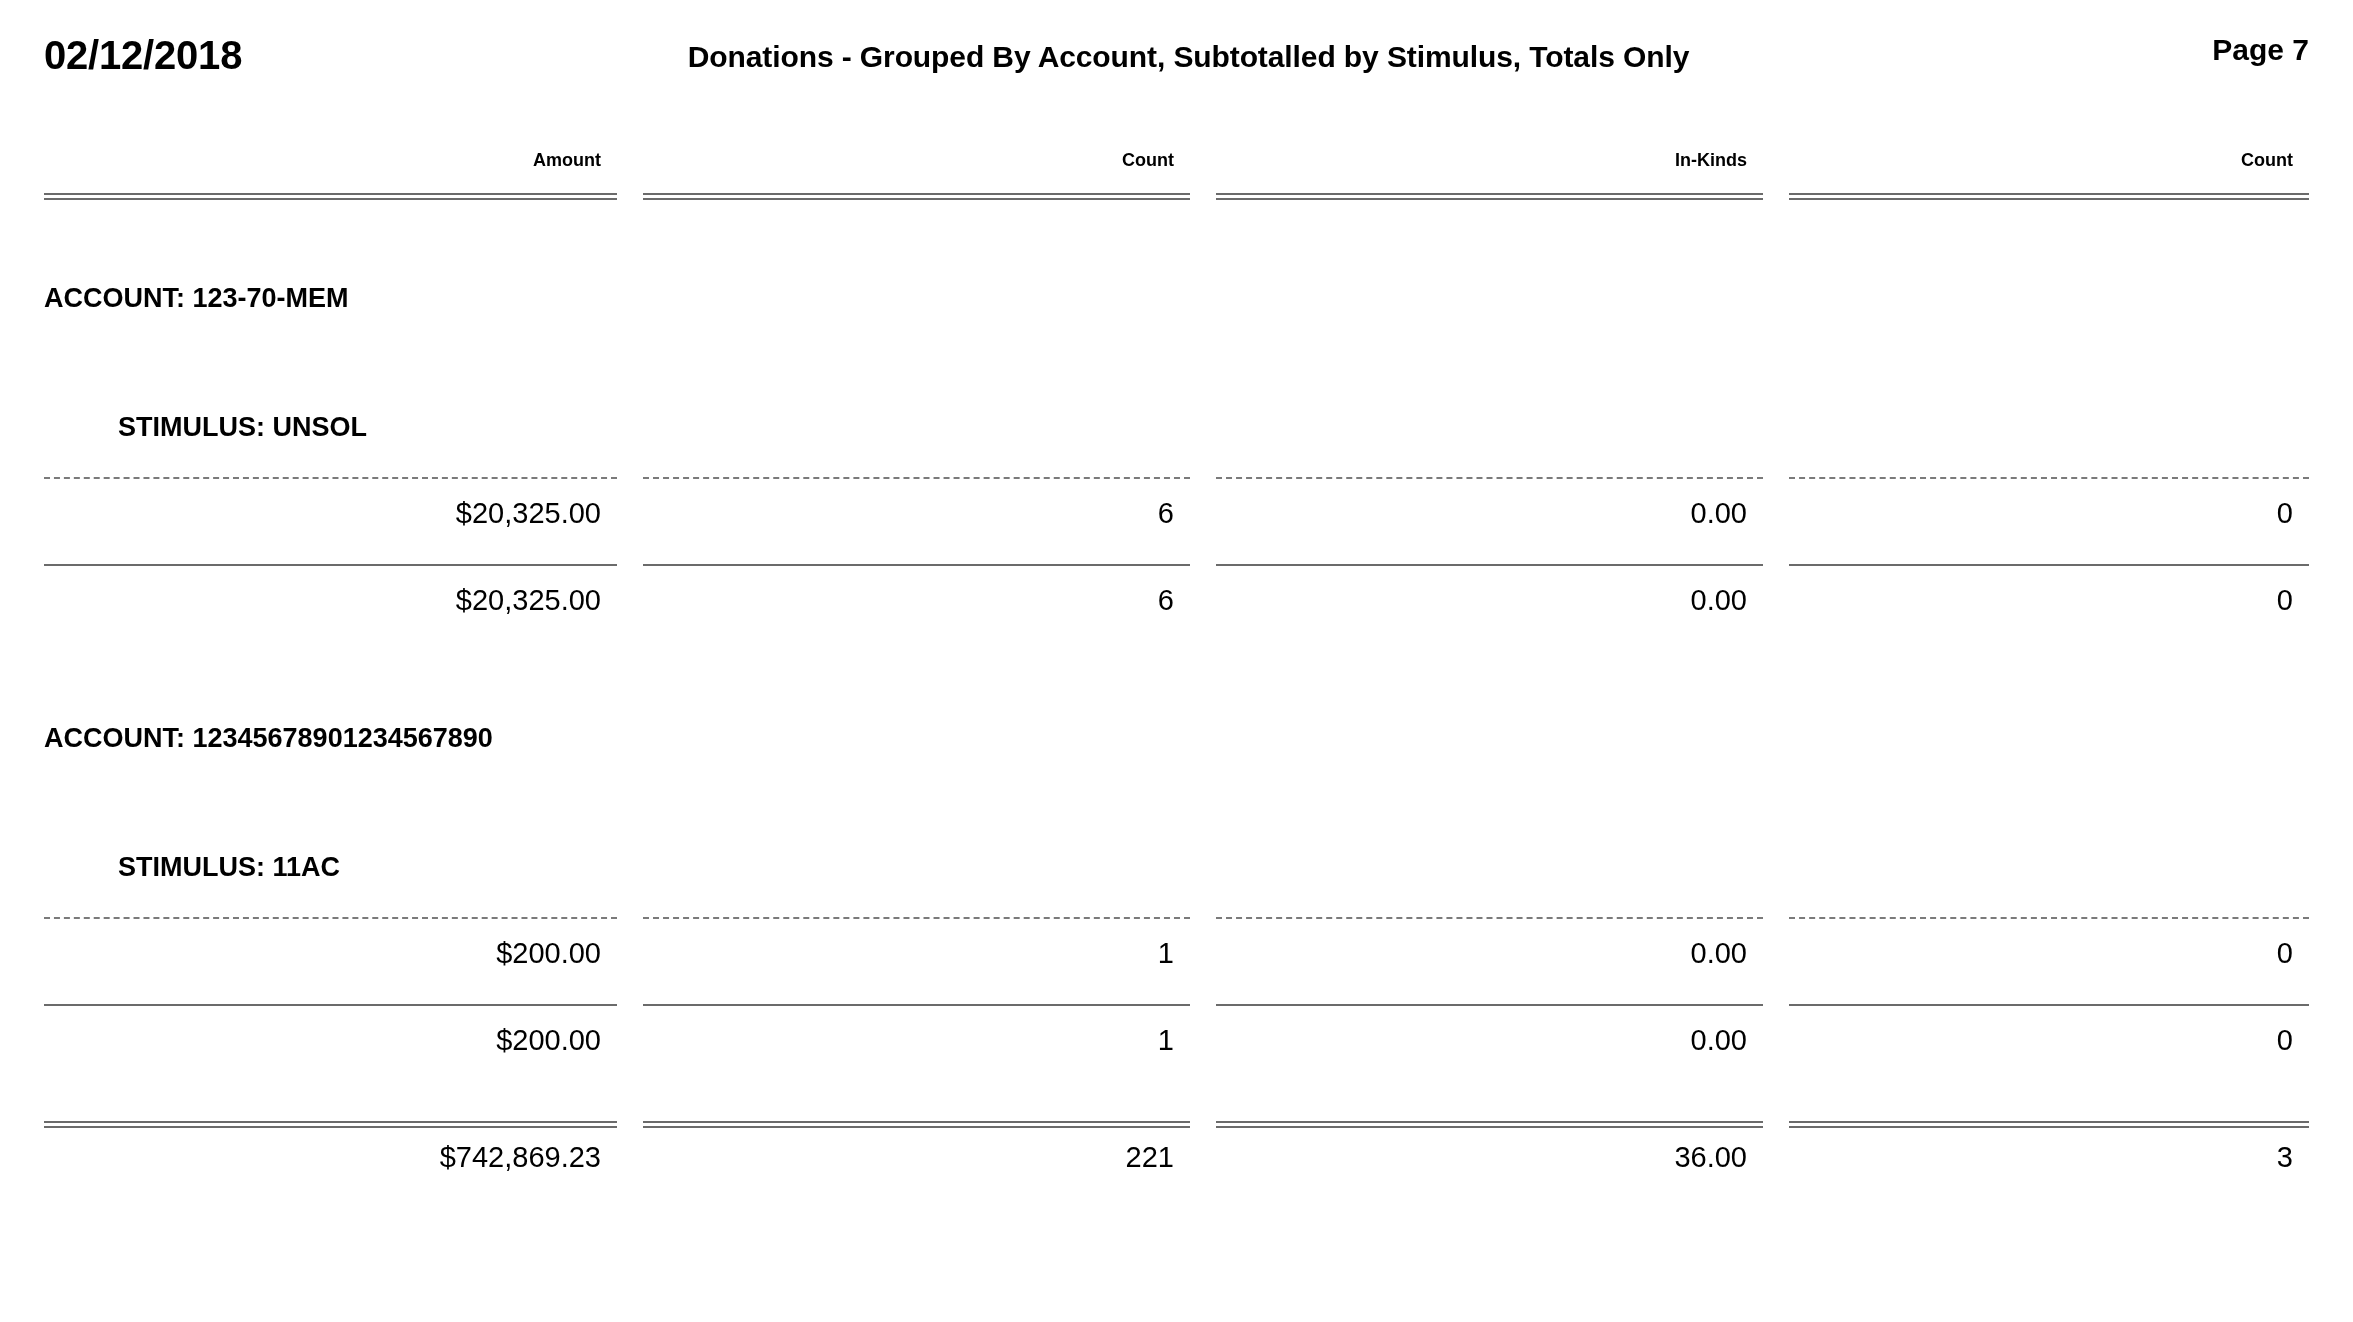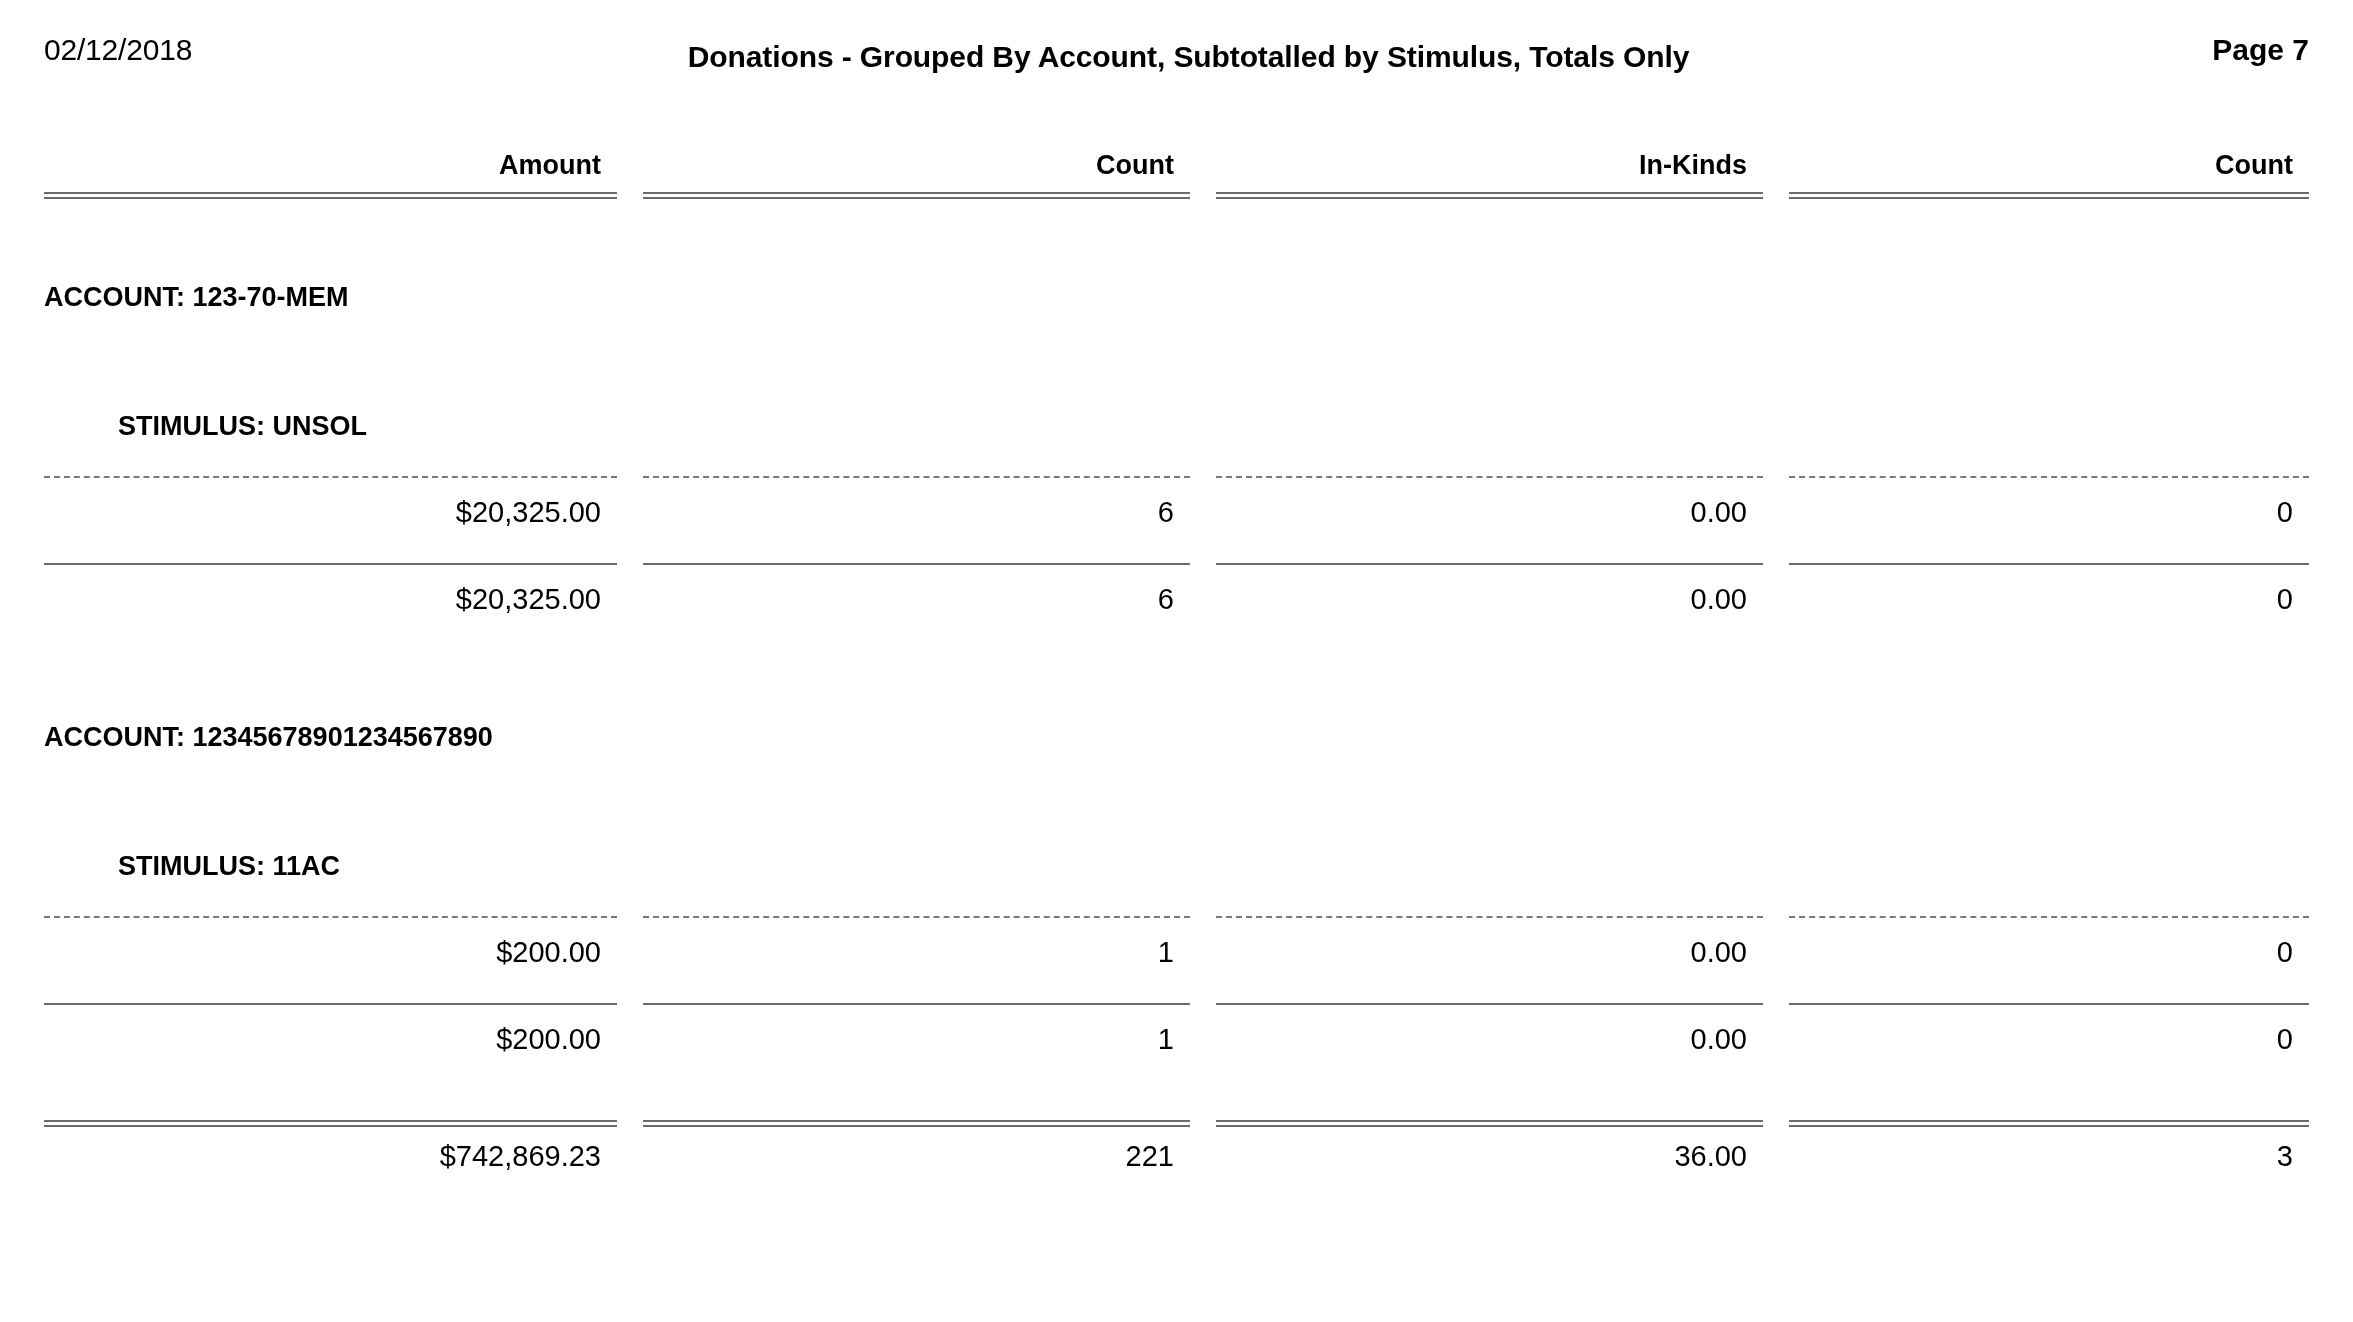--- a/index.html
+++ b/index.html
@@ -29,22 +29,22 @@
   .report-header {
     position: relative;
     height: 150px;
     padding: 0 44px;
     box-sizing: border-box;
   }
   .hdr-date {
     position: absolute;
     left: 44px;
     top: 33px;
-    font-size: 30px;
-    font-weight: normal;
+    font-size: 40px;
+    font-weight: bold;
     letter-spacing: -0.2px;
     white-space: nowrap;
   }
   .hdr-page {
     position: absolute;
     right: 44px;
     top: 33px;
     font-size: 30px;
     font-weight: bold;
     white-space: nowrap;
@@ -75,23 +75,23 @@
     text-align: right;
     padding-right: 16px;
   }
   .col-amount   { width: 573px; }
   .col-count1   { width: 573px; padding-left: 26px; }
   .col-inkinds  { width: 573px; padding-left: 26px; }
   .col-count2   { width: 546px; padding-left: 26px; }
 
   
   .col-headers .col {
-    font-size: 27px;
-    font-weight: bold;
-    padding-bottom: 11px;
+    font-size: 18px;
+    font-weight: bold;
+    padding-bottom: 22px;
   }
 
   
   .rule-row {
     display: flex;
     width: 2353px;
     box-sizing: border-box;
     padding: 0 44px;
   }
   .rule-seg {

